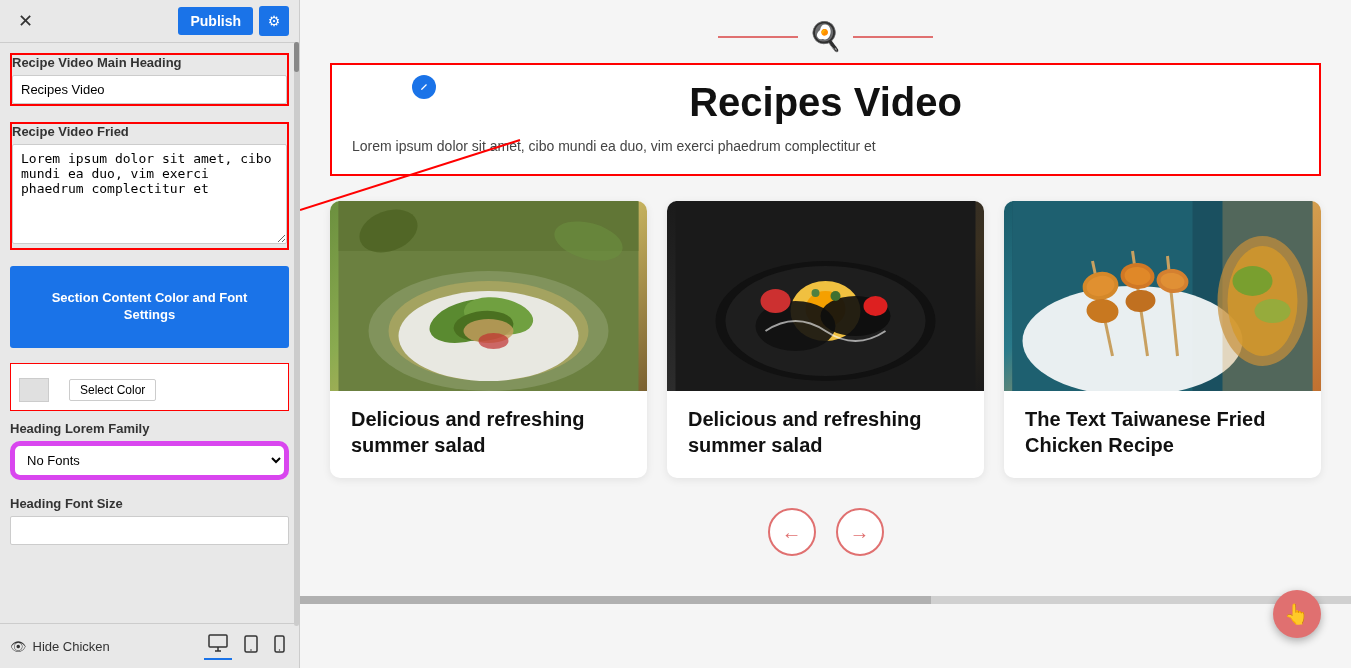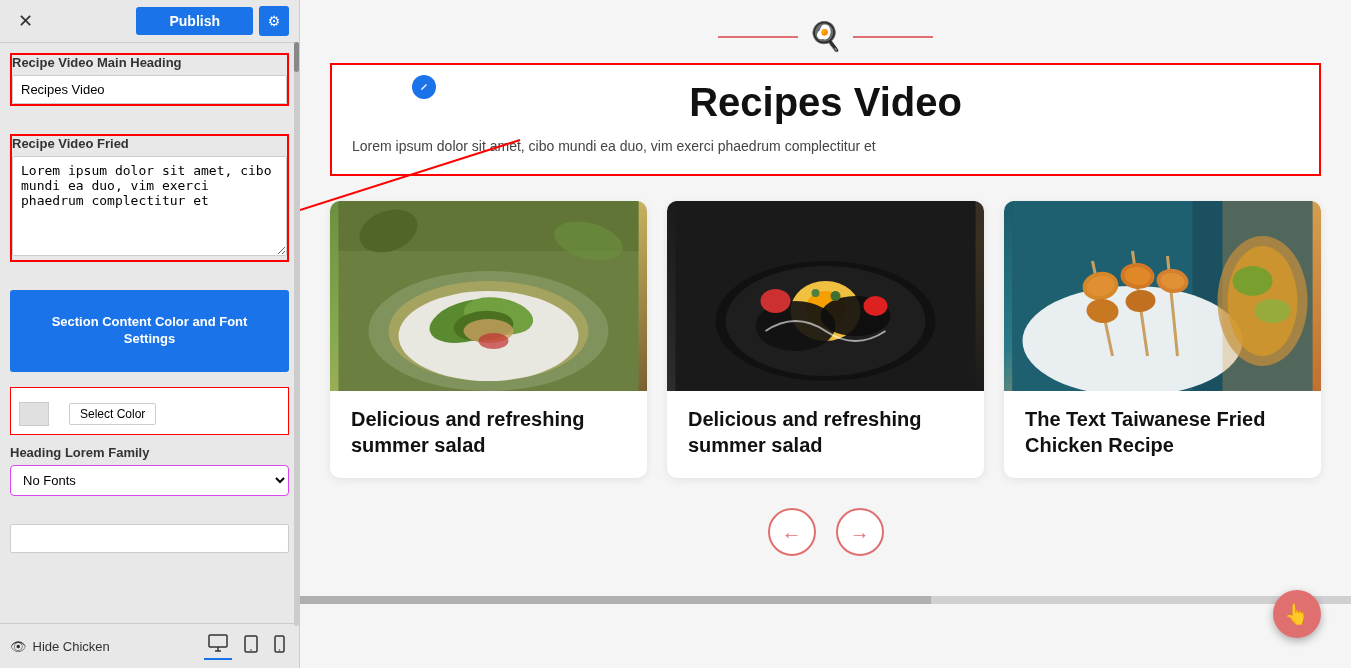--- a/index.html
+++ b/index.html
@@ -40,21 +40,21 @@
     .publish-area {
       display: flex;
       gap: 6px;
       align-items: center;
     }
 
     .publish-btn {
       background: #1a73e8;
       color: white;
       border: none;
-      padding: 6px 33px;
+      padding: 6px 12px;
       border-radius: 3px;
       cursor: pointer;
       font-size: 14px;
       font-weight: bold;
     }
 
     .settings-btn {
       background: #1a73e8;
       color: white;
       border: none;
@@ -71,21 +71,21 @@
     .panel-content {
       overflow-y: auto;
       flex: 1;
       padding: 10px;
     }
 
     .panel-content::-webkit-scrollbar { width: 6px; }
     .panel-content::-webkit-scrollbar-thumb { background: #aaa; border-radius: 3px; }
 
     .field-group {
-      margin-bottom: 28px;
+      margin-bottom: 16px;
     }
 
     .field-label {
       font-size: 13px;
       font-weight: bold;
       color: #333;
       margin-bottom: 5px;
       display: block;
     }
 
@@ -155,24 +155,24 @@
       border: 1px solid #ccc;
       padding: 3px 10px;
       font-size: 12px;
       cursor: pointer;
       border-radius: 2px;
     }
 
     .font-select {
       width: 100%;
       padding: 6px 8px;
-      border: 1px solid #d946ef;
+      border: 5px solid #d946ef;
       background: white;
       font-size: 13px;
-      border-radius: 4px;
+      border-radius: 10px;
       cursor: pointer;
     }
 
     .font-size-input {
       width: 100%;
       padding: 6px 8px;
       border: 1px solid #ccc;
       background: white;
       font-size: 13px;
       border-radius: 2px;
@@ -424,20 +424,21 @@
     
     <div class="field-group">
       <label class="field-label">Heading Lorem Family</label>
       <select class="font-select">
         <option>No Fonts</option>
       </select>
     </div>
 
     
     <div class="field-group">
+      <label class="field-label">Heading Font Size</label>
       <input class="font-size-input" type="text" style="">
     </div>
 
   </div>
 
   <div class="bottom-bar">
     <button class="hide-controls-btn">
       <span>👁</span>
       <span>Hide Chicken</span>
     </button>

